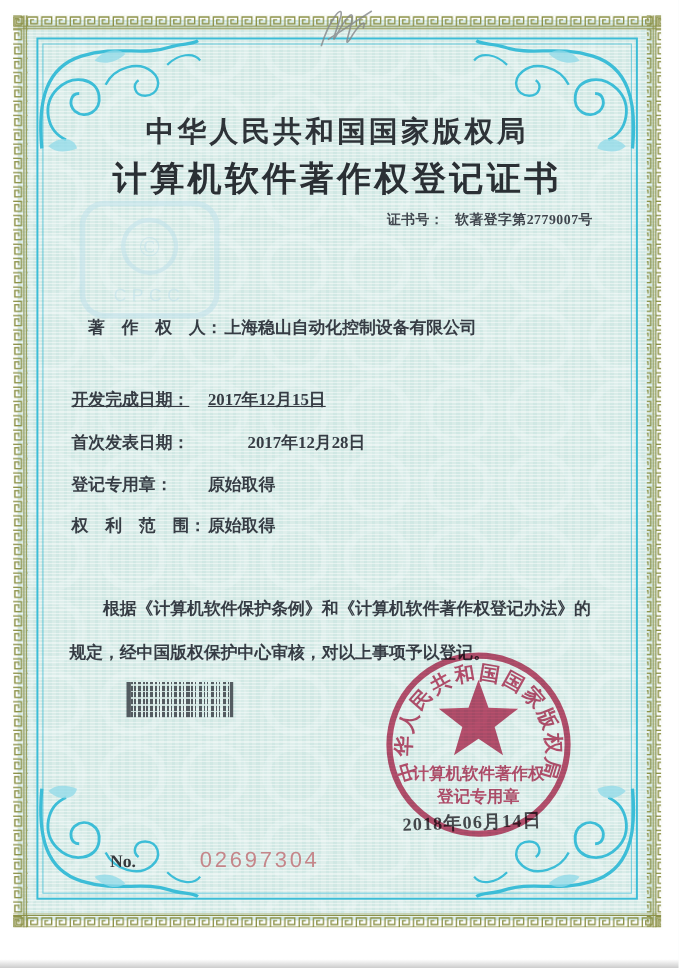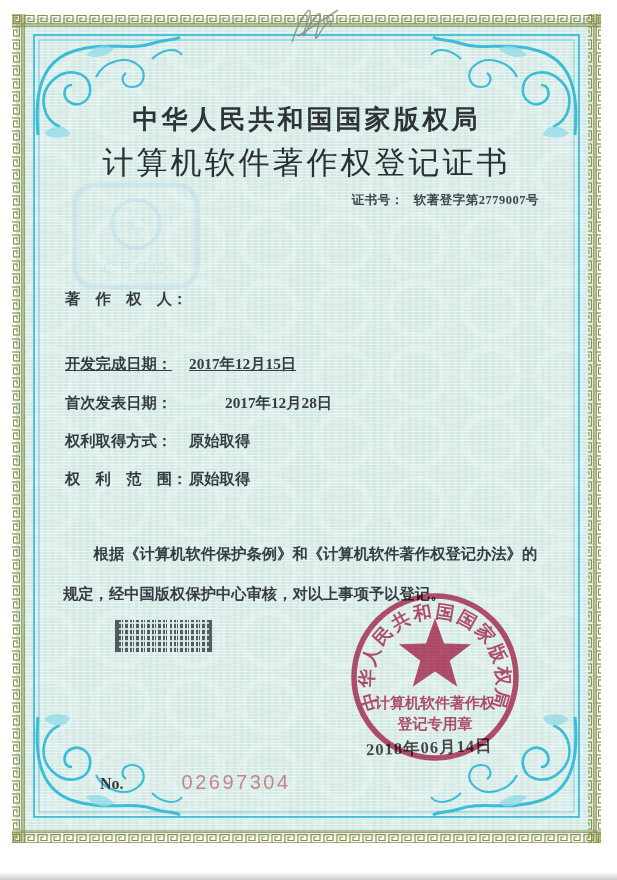--- a/index.html
+++ b/index.html
@@ -16,29 +16,29 @@
     background-color:#d9ece8;
     background-image:
       repeating-linear-gradient(0deg, rgba(255,255,255,.45) 0 1px, rgba(255,255,255,0) 1px 3px),
       repeating-linear-gradient(90deg, rgba(142,200,196,.12) 0 3px, rgba(142,200,196,0) 3px 7px);
   }
   svg.layer{position:absolute;left:0;top:0;pointer-events:none;}
   .content{position:absolute;inset:0;z-index:3;color:#363c44;}
   .authority{position:absolute;top:90px;left:0;right:0;text-align:center;
     font-size:26px;font-weight:bold;letter-spacing:3px;color:#2e3338;}
   .cert-title{position:absolute;top:130px;left:0;right:0;text-align:center;
-    font-size:31px;font-weight:normal;letter-spacing:3px;color:#2a2f34;}
+    font-size:31px;font-weight:bold;letter-spacing:3px;color:#2a2f34;}
   .certno{position:absolute;top:180px;right:64px;font-size:12.5px;color:#3f454d;
     font-weight:bold;letter-spacing:.5px;}
   .certno .lbl{margin-right:10px;}
   .frow{position:absolute;left:55px;right:36px;display:flex;align-items:flex-start;
     font-size:15.3px;font-weight:600;line-height:23px;}
   .frow .flabel{flex:0 0 124px;white-space:nowrap;}
   .frow .fvalue{flex:1;}
-  .r1{top:204px;} .r2{top:275px;} .r3{top:340px;text-decoration:underline;} .r4{top:379px;gap:36px;}
+  .r1{top:204px;} .r2{top:275px;margin-left:15px;} .r3{top:340px;text-decoration:underline;} .r4{top:379px;gap:36px;}
   .r5{top:417px;} .r6{top:455px;justify-content:space-between;} .r7{top:493px;}
   .statement{position:absolute;top:522px;left:53px;width:484px;font-size:15.3px;
     font-weight:600;line-height:40px;text-indent:2em;color:#363c44;}
   .barcode{position:absolute;top:608px;left:105px;width:90px;height:32px;
     border-left:4px solid #3c4249;border-right:3px solid #3c4249;
     background-image:
       repeating-linear-gradient(0deg, rgba(217,236,232,0) 0 4.5px, rgba(217,236,232,.85) 4.5px 6px),
       repeating-linear-gradient(90deg, #3c4249 0 1.6px, rgba(0,0,0,0) 1.6px 3.1px,
         #3c4249 3.1px 4.2px, rgba(0,0,0,0) 4.2px 6.5px,
         #3c4249 6.5px 9.3px, rgba(0,0,0,0) 9.3px 11px);
@@ -106,31 +106,32 @@
 
     <div class="content">
       <div class="authority">中华人民共和国国家版权局</div>
       <div class="cert-title">计算机软件著作权登记证书</div>
       <div class="certno">
         <span class="lbl">证书号：</span><span>软著登字第2779007号</span>
       </div>
 
       <div class="frow r2">
         <span class="flabel">著　作　权　人：</span>
+        <span class="fvalue">上海稳山自动化控制设备有限公司</span>
       </div>
       <div class="frow r3">
         <span class="flabel">开发完成日期：</span>
         <span class="fvalue">2017年12月15日</span>
       </div>
       <div class="frow r4">
         <span class="flabel">首次发表日期：</span>
         <span class="fvalue">2017年12月28日</span>
       </div>
       <div class="frow r5">
-        <span class="flabel">权利取得方式：</span>
+        <span class="flabel">登记专用章：</span>
         <span class="fvalue">原始取得</span>
       </div>
       <div class="frow r6">
         <span class="flabel">权　利　范　围：</span>
         <span class="fvalue">原始取得</span>
       </div>
 
       <div class="statement">根据《计算机软件保护条例》和《计算机软件著作权登记办法》的规定，经中国版权保护中心审核，对以上事项予以登记。</div>
 
       <div class="barcode"></div>

